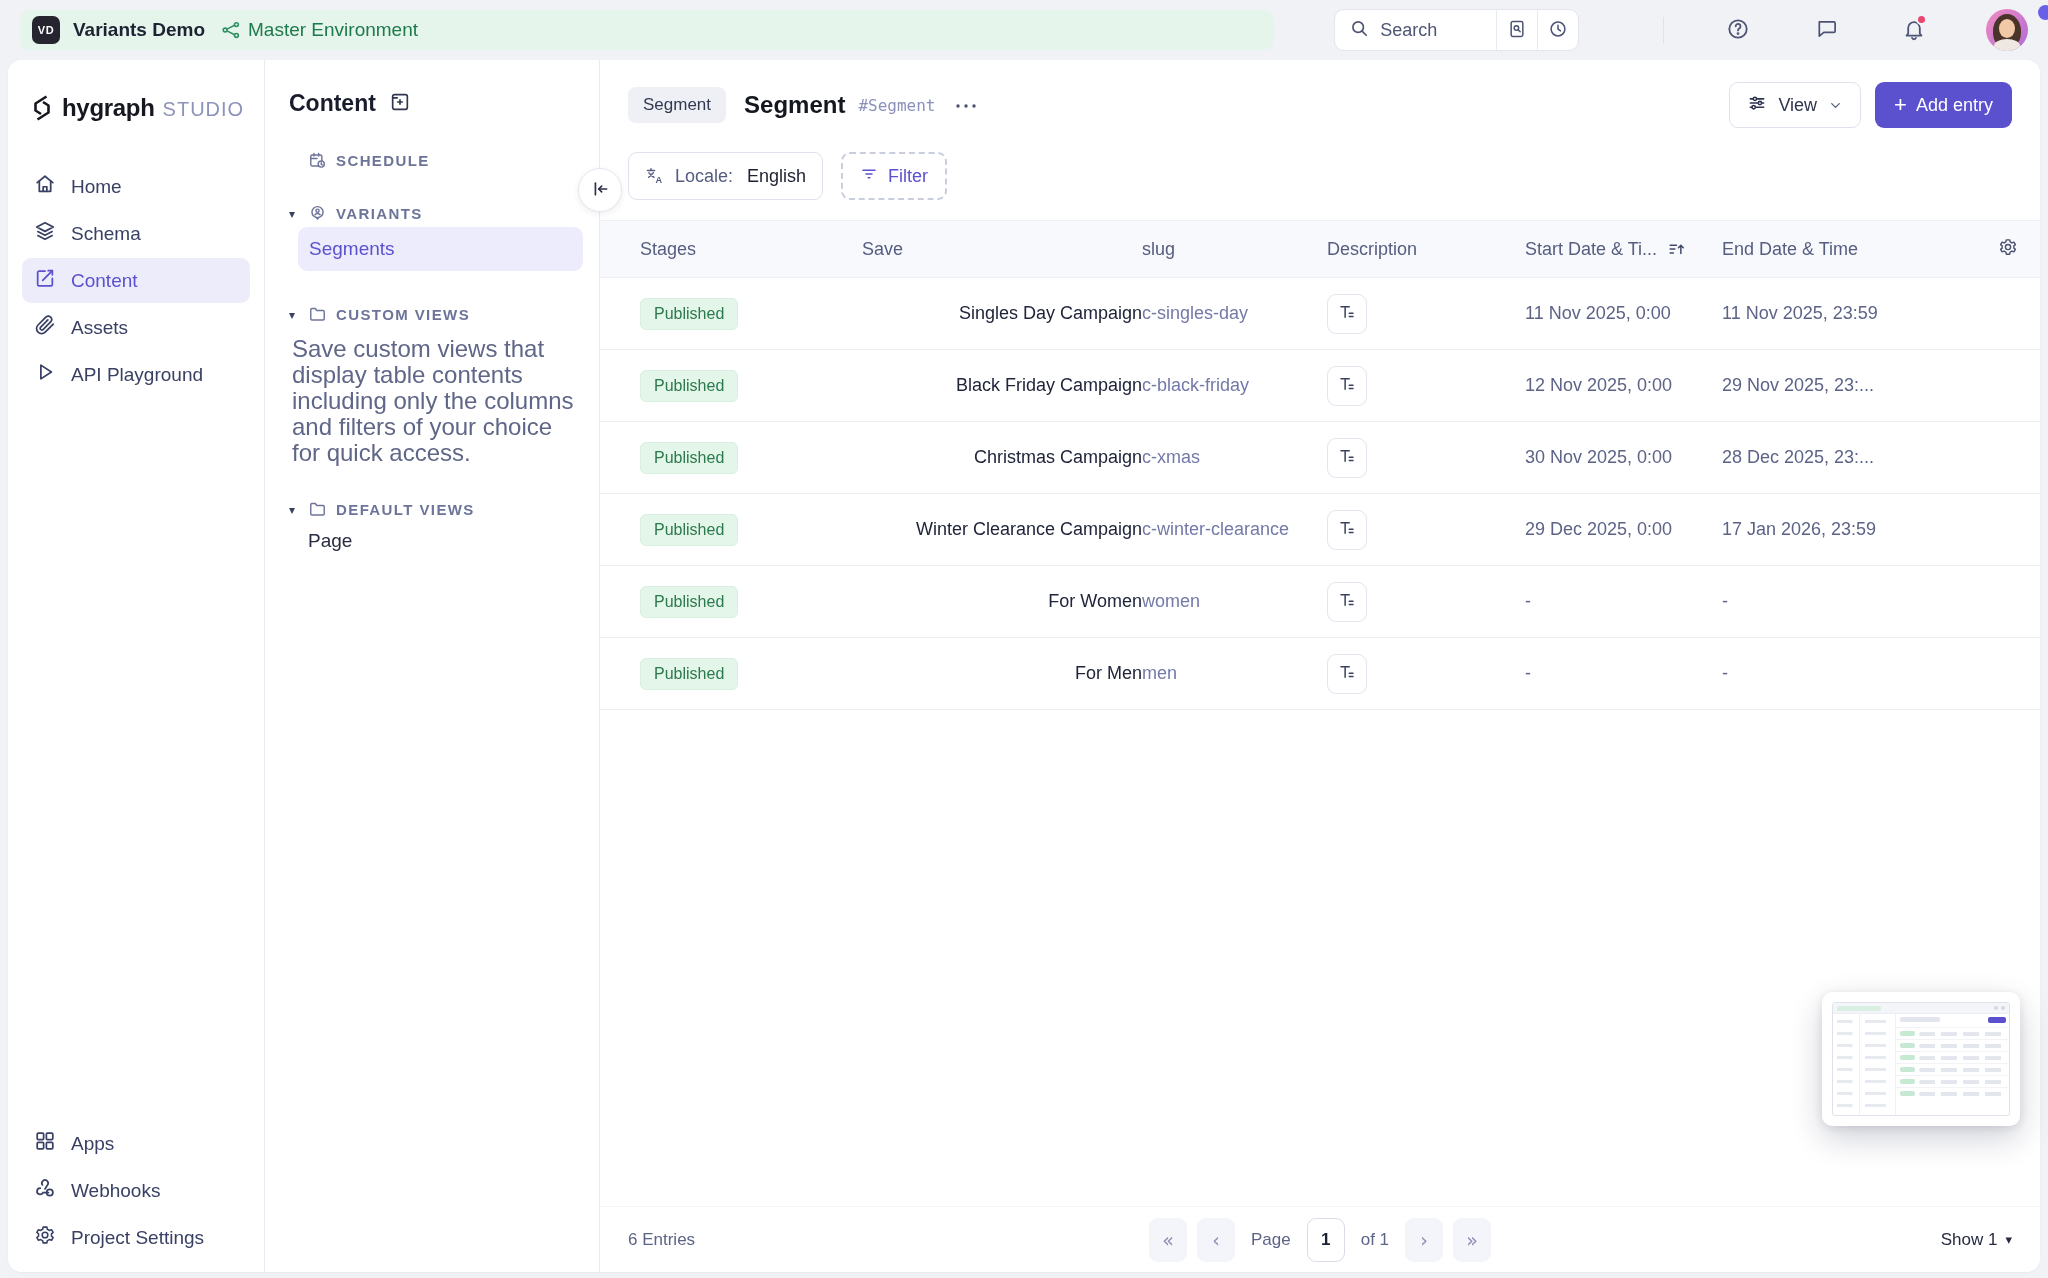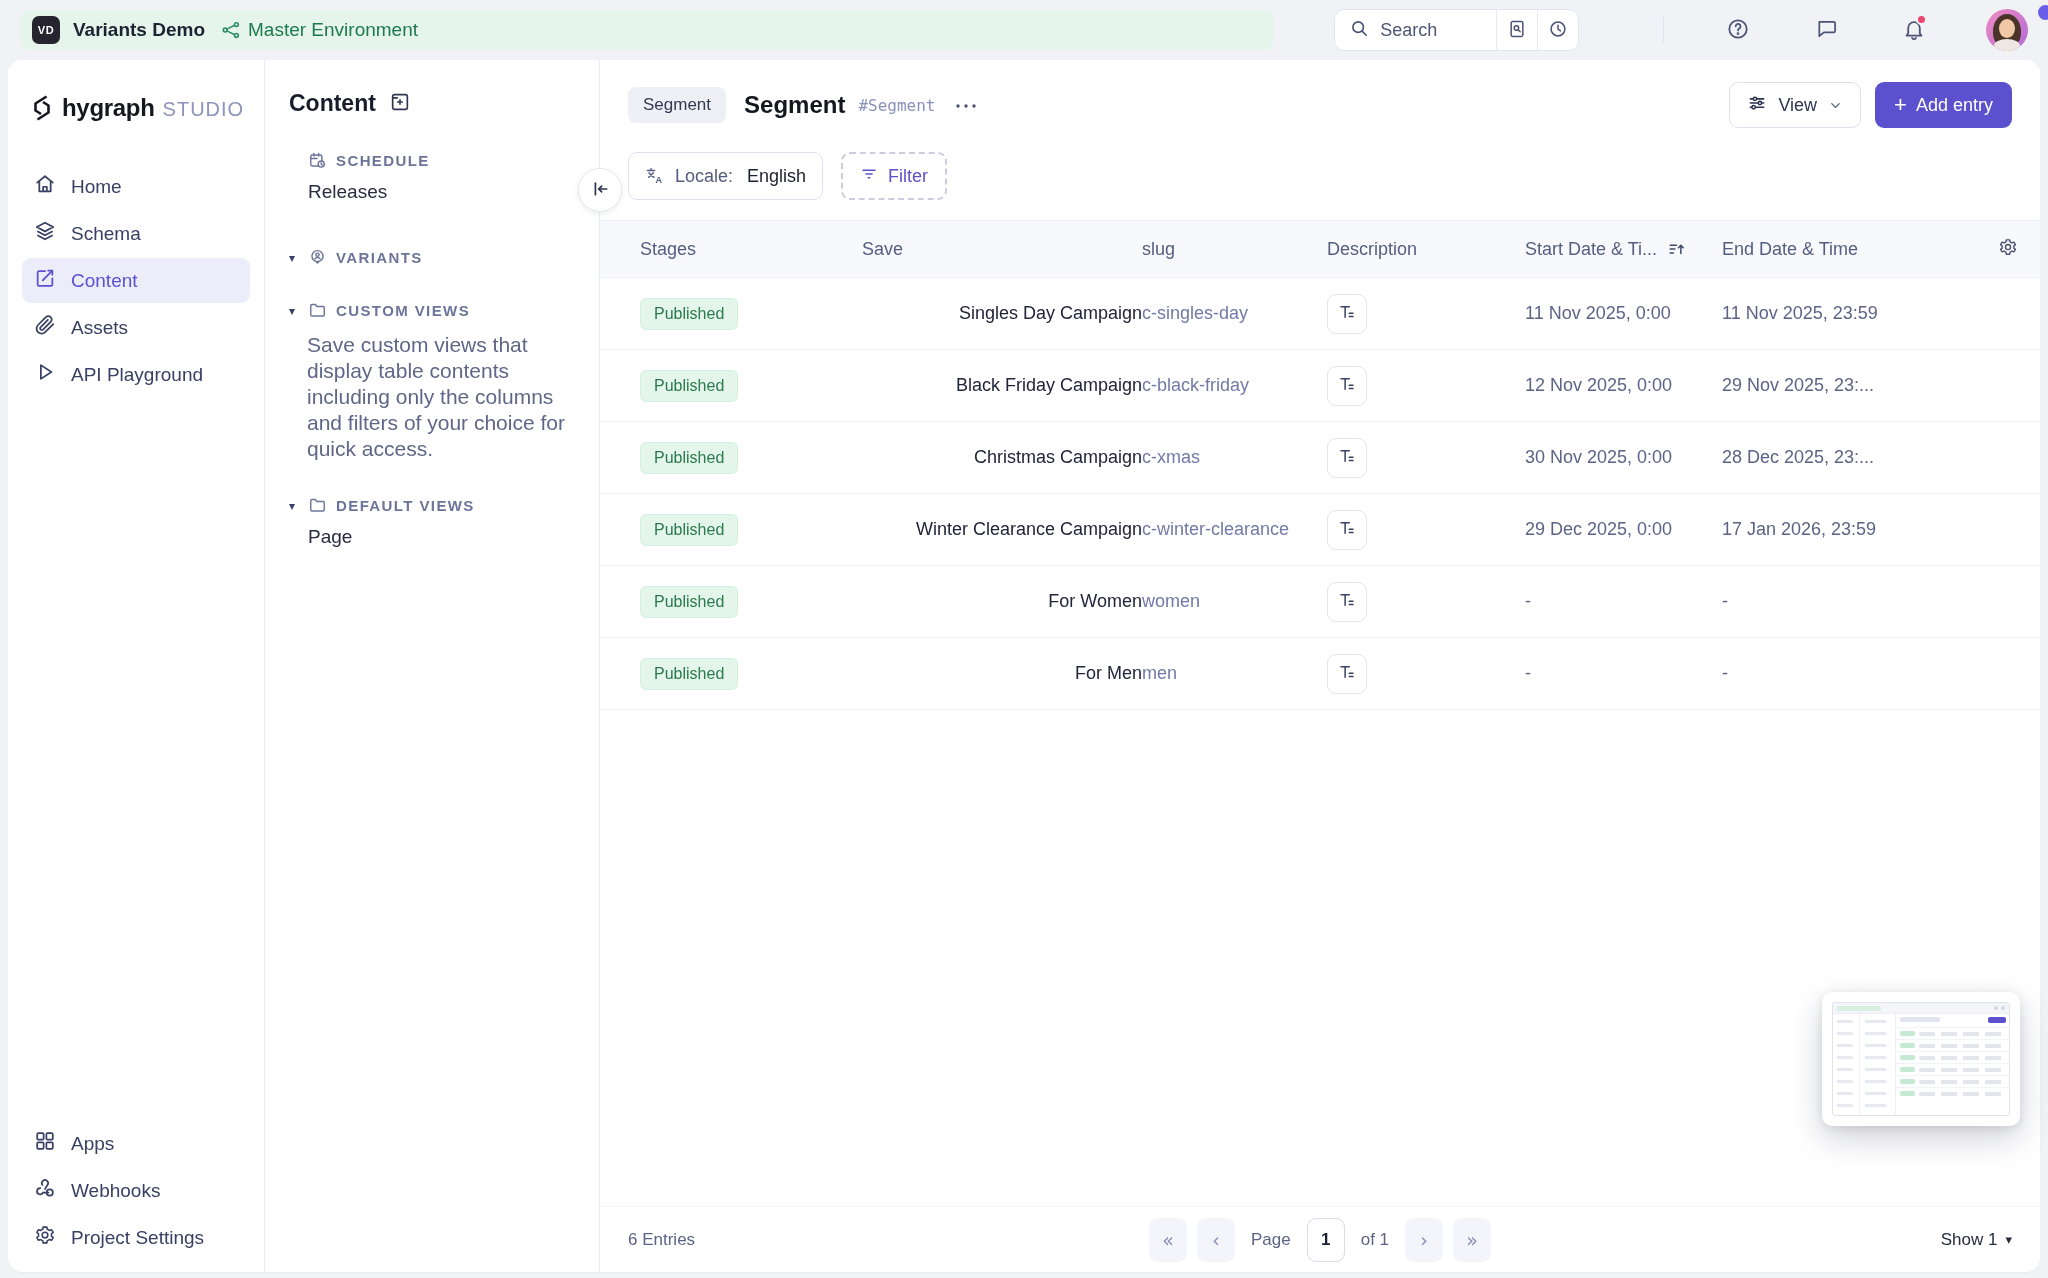--- a/index.html
+++ b/index.html
@@ -51,21 +51,21 @@
   .content-panel { width:335px; border-right:1px solid #e9ebf2; padding:0 22px 0 24px; position:relative; background:#fff; }
   .cp-title-row { display:flex; align-items:center; margin-top:30px; gap:13px; }
   .cp-title { font-size:23px; font-weight:700; color:#191c2b; }
   .cp-title-row .ico-btn { border:none; background:none; color:#30364f; display:flex; cursor:pointer; padding:0; }
   .section-h { display:flex; align-items:center; margin-top:34px; color:#6d7499; }
   .sec-caret { width:19px; font-size:12px; color:#394064; cursor:pointer; flex:0 0 auto; }
   .sec-ico { display:flex; color:#6d7499; margin-right:9px; flex:0 0 auto; }
   .sec-label { font-size:15px; font-weight:600; letter-spacing:1.4px; }
   .cp-item { font-size:19px; color:#272c40; padding:11px 0 11px 19px; cursor:pointer; }
   .cp-item.active { background:#edecfc; color:#5b51ce; font-weight:500; border-radius:9px; margin:4px -6px 0 9px; padding:11px 0 11px 11px; }
-  .cp-desc { font-size:21px; line-height:26px; color:#5f6687; margin:12px 0 0 18px; }
+  .cp-desc { font-size:24px; line-height:26px; color:#5f6687; margin:12px 0 0 3px; }
   .collapse-btn { position:absolute; left:570px; top:108px; width:44px; height:44px; border-radius:50%; background:#fff; border:1px solid #e5e7ef; box-shadow:0 2px 6px rgba(30,35,70,.08); color:#2b3048; display:flex; align-items:center; justify-content:center; cursor:pointer; z-index:6; }
 
   
   .main { flex:1; display:flex; flex-direction:column; position:relative; border-radius:0 14px 14px 0; background:#fff; min-width:0; }
   .main-header { display:flex; align-items:center; padding:22px 28px 8px; }
   .model-chip { background:#eef0f6; color:#333950; font-size:17px; font-weight:500; padding:8px 15px; border-radius:8px; cursor:pointer; }
   .main-title { font-size:24px; font-weight:700; color:#14171f; margin-left:18px; }
   .api-id { font-family:"DejaVu Sans Mono","Liberation Mono",monospace; font-size:16px; color:#8b90bb; margin-left:13px; }
   .more-btn { border:none; background:none; color:#4a5170; margin-left:14px; display:flex; cursor:pointer; padding:6px; }
   .mh-spacer { flex:1; }
@@ -293,34 +293,34 @@
         <span class="sec-ico">
             <svg width="19" height="19" viewBox="0 0 24 24" fill="none" stroke="currentColor" stroke-width="1.8" stroke-linecap="round">
               <rect x="3.5" y="5" width="14" height="14" rx="1.8"></rect>
               <path d="M7.5 3v3.4M13.5 3v3.4M3.5 9.4h8"></path>
               <circle cx="16.7" cy="16.5" r="3.9" fill="#fff"></circle>
               <path d="M16.7 14.7v1.9l1.3 1"></path>
             </svg>
           </span>
         <span class="sec-label">SCHEDULE</span>
       </div>
-      <div class="cp-item">Releases</div>
 
       <div class="section-h">
         <span class="sec-caret">▾</span>
         <span class="sec-ico">
             <svg width="19" height="19" viewBox="0 0 24 24" fill="none" stroke="currentColor" stroke-width="1.8" stroke-linecap="round" stroke-linejoin="round">
               <circle cx="12" cy="10.3" r="7"></circle>
               <circle cx="12" cy="8.5" r="2"></circle>
               <path d="M8.7 13.6a4.2 4.2 0 0 1 6.6 0"></path>
               <path d="m10.4 16.9 1.6 2.1 1.6-2.1"></path>
             </svg>
           </span>
         <span class="sec-label">VARIANTS</span>
       </div>
+      <div class="cp-item active">Segments</div>
 
       <div class="section-h">
         <span class="sec-caret">▾</span>
         <span class="sec-ico">
             <svg width="19" height="19" viewBox="0 0 24 24" fill="none" stroke="currentColor" stroke-width="1.8" stroke-linejoin="round">
               <path d="M3.5 6A1.5 1.5 0 0 1 5 4.5h4.2l2 2.5H19A1.5 1.5 0 0 1 20.5 8.5v9A1.5 1.5 0 0 1 19 19H5a1.5 1.5 0 0 1-1.5-1.5V6z"></path>
             </svg>
           </span>
         <span class="sec-label">CUSTOM VIEWS</span>
       </div>

